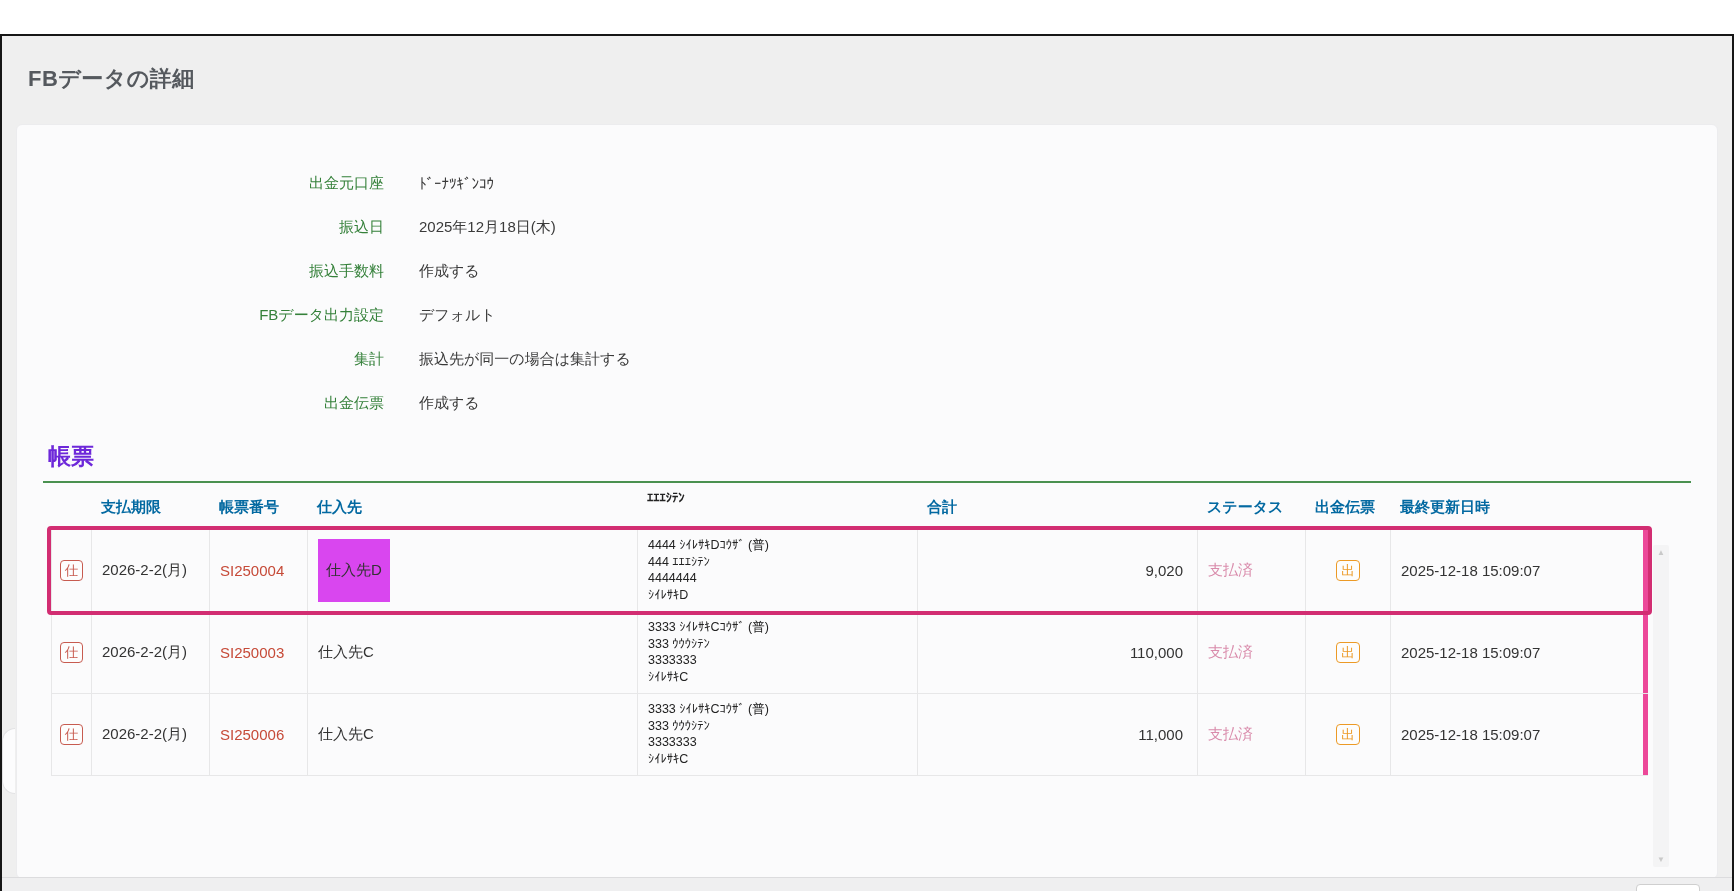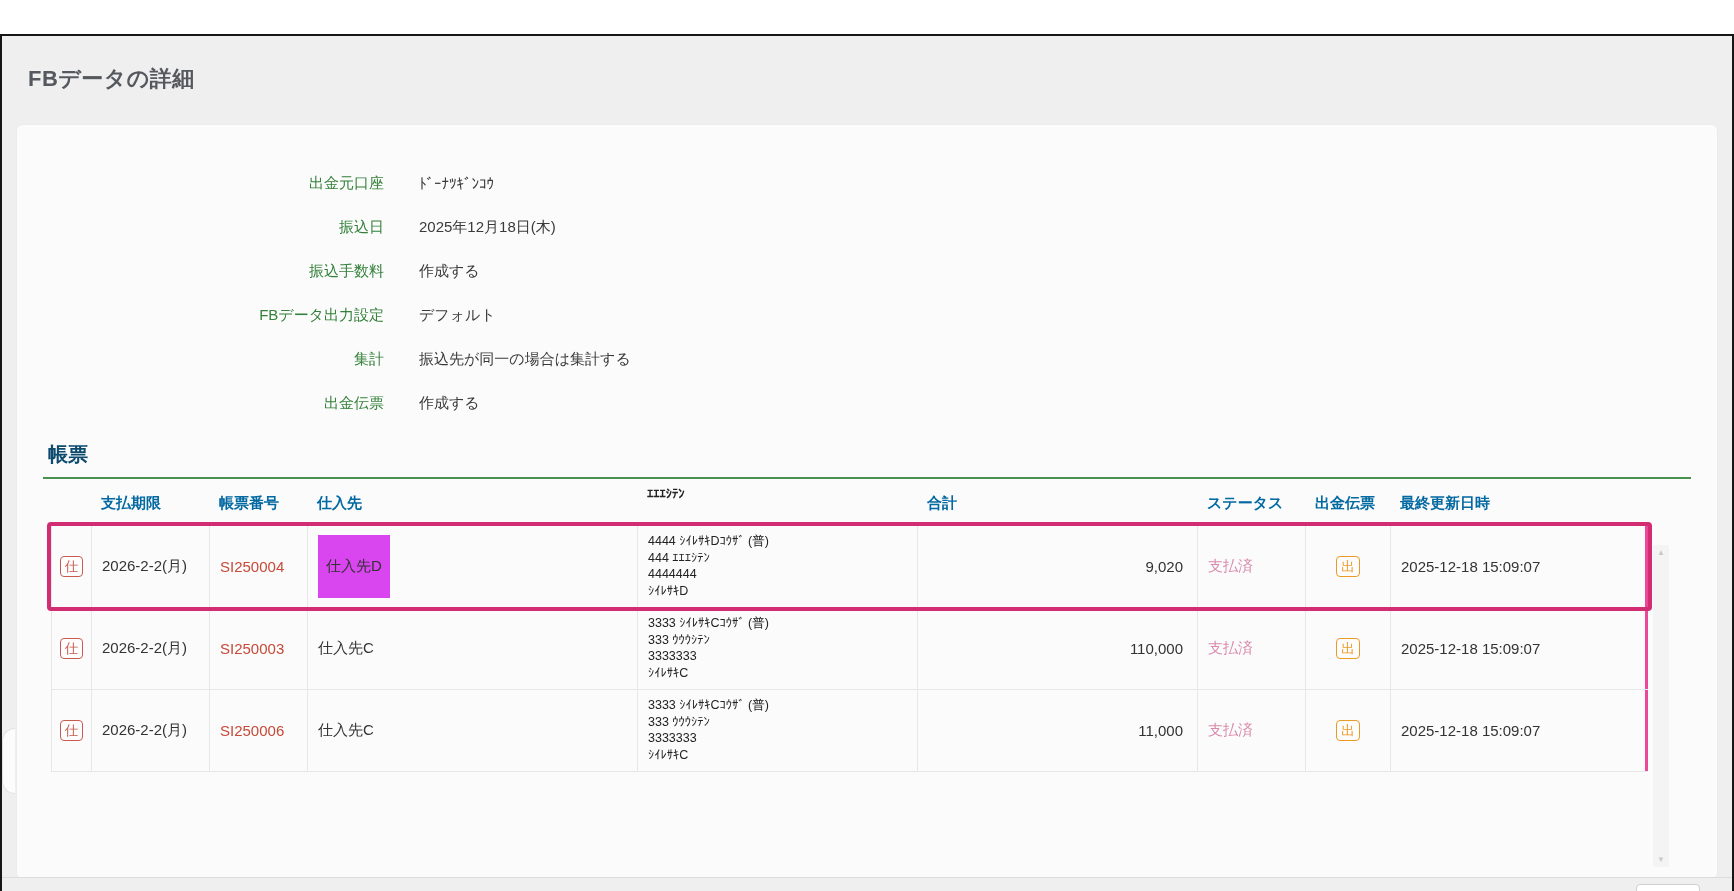--- a/index.html
+++ b/index.html
@@ -20,32 +20,32 @@
   .card {
     position:absolute; left:14px; top:88px; width:1702px; height:755px;
     background:#fbfbfc; border:1px solid #ececee; border-radius:6px;
   }
   
   .details { padding-top:36px; }
   .detail-row { display:flex; align-items:center; height:44px; }
   .detail-label { flex:0 0 367px; text-align:right; font-size:15px; color:#35813a; }
   .detail-value { margin-left:35px; font-size:15px; color:#3a3a3a; }
   
-  .section-title { margin:16px 0 0 31px; font-size:20px; font-weight:bold; color:#0c4a6e; }
+  .section-title { margin:16px 0 0 31px; font-size:23px; font-weight:bold; color:#6d28d9; }
   .section-hr { margin:9px 26px 0 26px; border:none; border-top:2px solid #4a9150; }
   
   .tbl { margin-left:34px; width:1597px; }
   .thead { display:flex; }
   .th { position:relative; padding:15px 0 13px 10px; font-size:15px; font-weight:bold; color:#0369a1; }
   .th::after { content:""; position:absolute; left:0; right:9px; bottom:0; height:4px; background:#2e7d32; border-radius:1px; }
   .th:last-child::after { right:0; }
   .trow { display:flex; position:relative; border-bottom:1px solid #e7e7e8; min-height:74px; background:transparent; }
   .trow.hl::after { content:""; position:absolute; inset:-4px; border:4px solid #d22d72; border-radius:4px; pointer-events:none; z-index:3; }
   .cell { border-left:1px solid #e7e7e8; padding:8px 10px; font-size:15px; color:#333; display:flex; align-items:center; }
-  .cell.last { border-right:3px solid #ec4899; }
+  .cell.last { border-right:5px solid #ec4899; }
   .c0 { width:40px; justify-content:center; }
   .c1 { width:118px; }
   .c2 { width:98px; }
   .c3 { width:330px; }
   .c4 { width:280px; display:block; padding-top:7px; font-size:12.5px; line-height:1.32; color:#222; }
   .c5 { width:280px; justify-content:flex-end; padding-right:14px; }
   .c6 { width:108px; }
   .c7 { width:85px; justify-content:center; }
   .c8 { width:258px; }
   .badge { display:inline-block; border:1.5px solid; border-radius:4px; font-size:13.5px; line-height:1; padding:3px 4px; background:#fdfdfd; }

